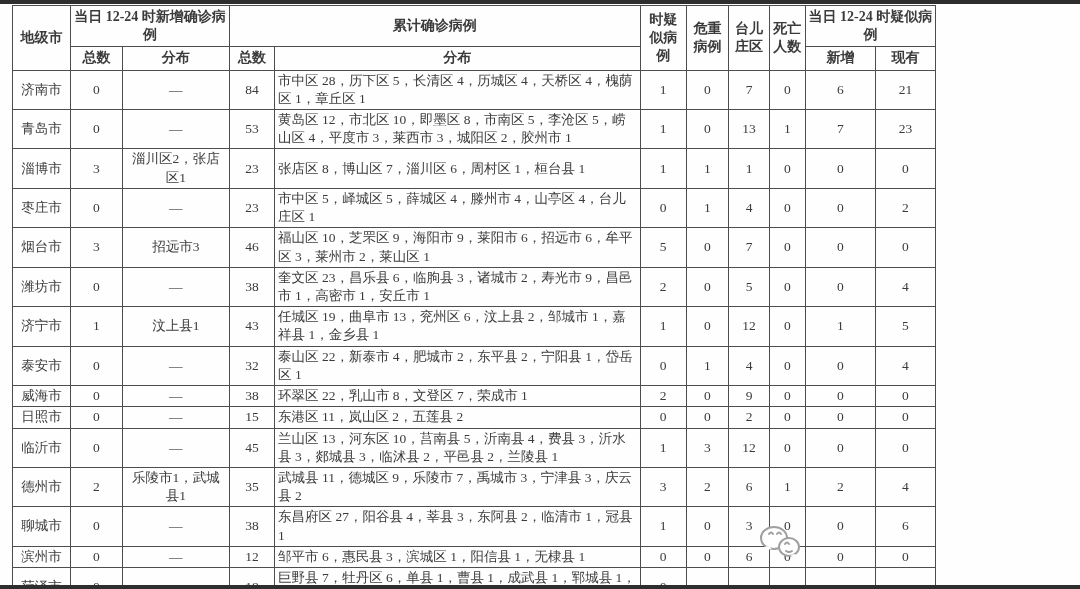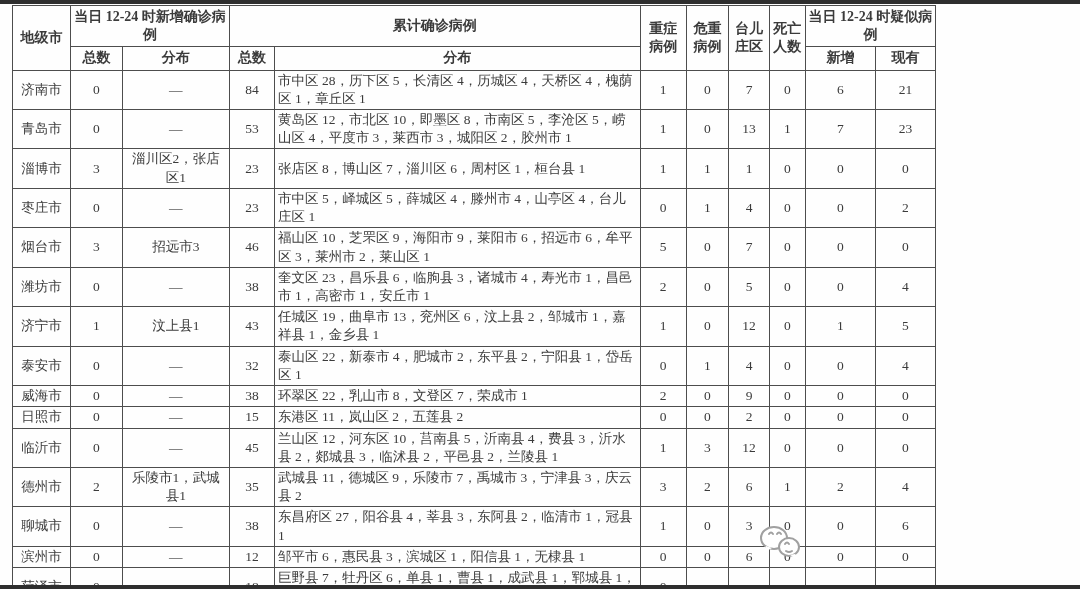--- a/index.html
+++ b/index.html
@@ -53,21 +53,21 @@
         <col style="width:4.4%">
         <col style="width:3.9%">
       <col style="width:7.6%">
         <col style="width:6.5%">
     </colgroup>
     <thead data-name="table-header">
       <tr>
         <th rowspan="2" data-name="header-city">地级市</th>
         <th colspan="2" data-name="header-new-confirmed-group">当日 12-24 时新增确诊病例</th>
         <th colspan="2" data-name="header-cumulative-group">累计确诊病例</th>
-        <th rowspan="2" data-name="header-severe">重症病例</th>
+        <th rowspan="2" data-name="header-severe">时疑似病例</th>
         <th rowspan="2" data-name="header-critical">危重病例</th>
         <th rowspan="2" data-name="header-discharged">台儿庄区</th>
         <th rowspan="2" data-name="header-deaths">死亡人数</th>
         <th colspan="2" data-name="header-suspected-group">当日 12-24 时疑似病例</th>
       </tr>
       <tr>
         <th data-name="header-new-total">总数</th>
         <th data-name="header-new-distribution">分布</th>
         <th data-name="header-cum-total">总数</th>
         <th data-name="header-cum-distribution">分布</th>
@@ -139,21 +139,21 @@
           <td data-name="cell-discharged">7</td>
           <td data-name="cell-deaths">0</td>
           <td data-name="cell-susp_new">0</td>
           <td data-name="cell-susp_existing">0</td>
         </tr>
         <tr data-name="table-row">
           <td data-name="cell-city">潍坊市</td>
           <td data-name="cell-new_total">0</td>
           <td data-name="cell-new_dist">—</td>
           <td data-name="cell-cum_total">38</td>
-          <td data-name="cell-cum_dist" class="dist-left">奎文区 23，昌乐县 6，临朐县 3，诸城市 4，寿光市 1，昌邑市 1，高密市 1，安丘市 1</td>
+          <td data-name="cell-cum_dist" class="dist-left">奎文区 23，昌乐县 6，临朐县 3，诸城市 2，寿光市 9，昌邑市 1，高密市 1，安丘市 1</td>
           <td data-name="cell-severe">2</td>
           <td data-name="cell-critical">0</td>
           <td data-name="cell-discharged">5</td>
           <td data-name="cell-deaths">0</td>
           <td data-name="cell-susp_new">0</td>
           <td data-name="cell-susp_existing">4</td>
         </tr>
         <tr data-name="table-row">
           <td data-name="cell-city">济宁市</td>
           <td data-name="cell-new_total">1</td>
@@ -204,21 +204,21 @@
           <td data-name="cell-discharged">2</td>
           <td data-name="cell-deaths">0</td>
           <td data-name="cell-susp_new">0</td>
           <td data-name="cell-susp_existing">0</td>
         </tr>
         <tr data-name="table-row">
           <td data-name="cell-city">临沂市</td>
           <td data-name="cell-new_total">0</td>
           <td data-name="cell-new_dist">—</td>
           <td data-name="cell-cum_total">45</td>
-          <td data-name="cell-cum_dist" class="dist-left">兰山区 12，河东区 10，莒南县 5，沂南县 4，费县 3，沂水县 2，郯城县 3，临沭县 2，平邑县 2，兰陵县 1</td>
+          <td data-name="cell-cum_dist" class="dist-left">兰山区 13，河东区 10，莒南县 5，沂南县 4，费县 3，沂水县 3，郯城县 3，临沭县 2，平邑县 2，兰陵县 1</td>
           <td data-name="cell-severe">1</td>
           <td data-name="cell-critical">3</td>
           <td data-name="cell-discharged">12</td>
           <td data-name="cell-deaths">0</td>
           <td data-name="cell-susp_new">0</td>
           <td data-name="cell-susp_existing">0</td>
         </tr>
         <tr data-name="table-row">
           <td data-name="cell-city">德州市</td>
           <td data-name="cell-new_total">2</td>

